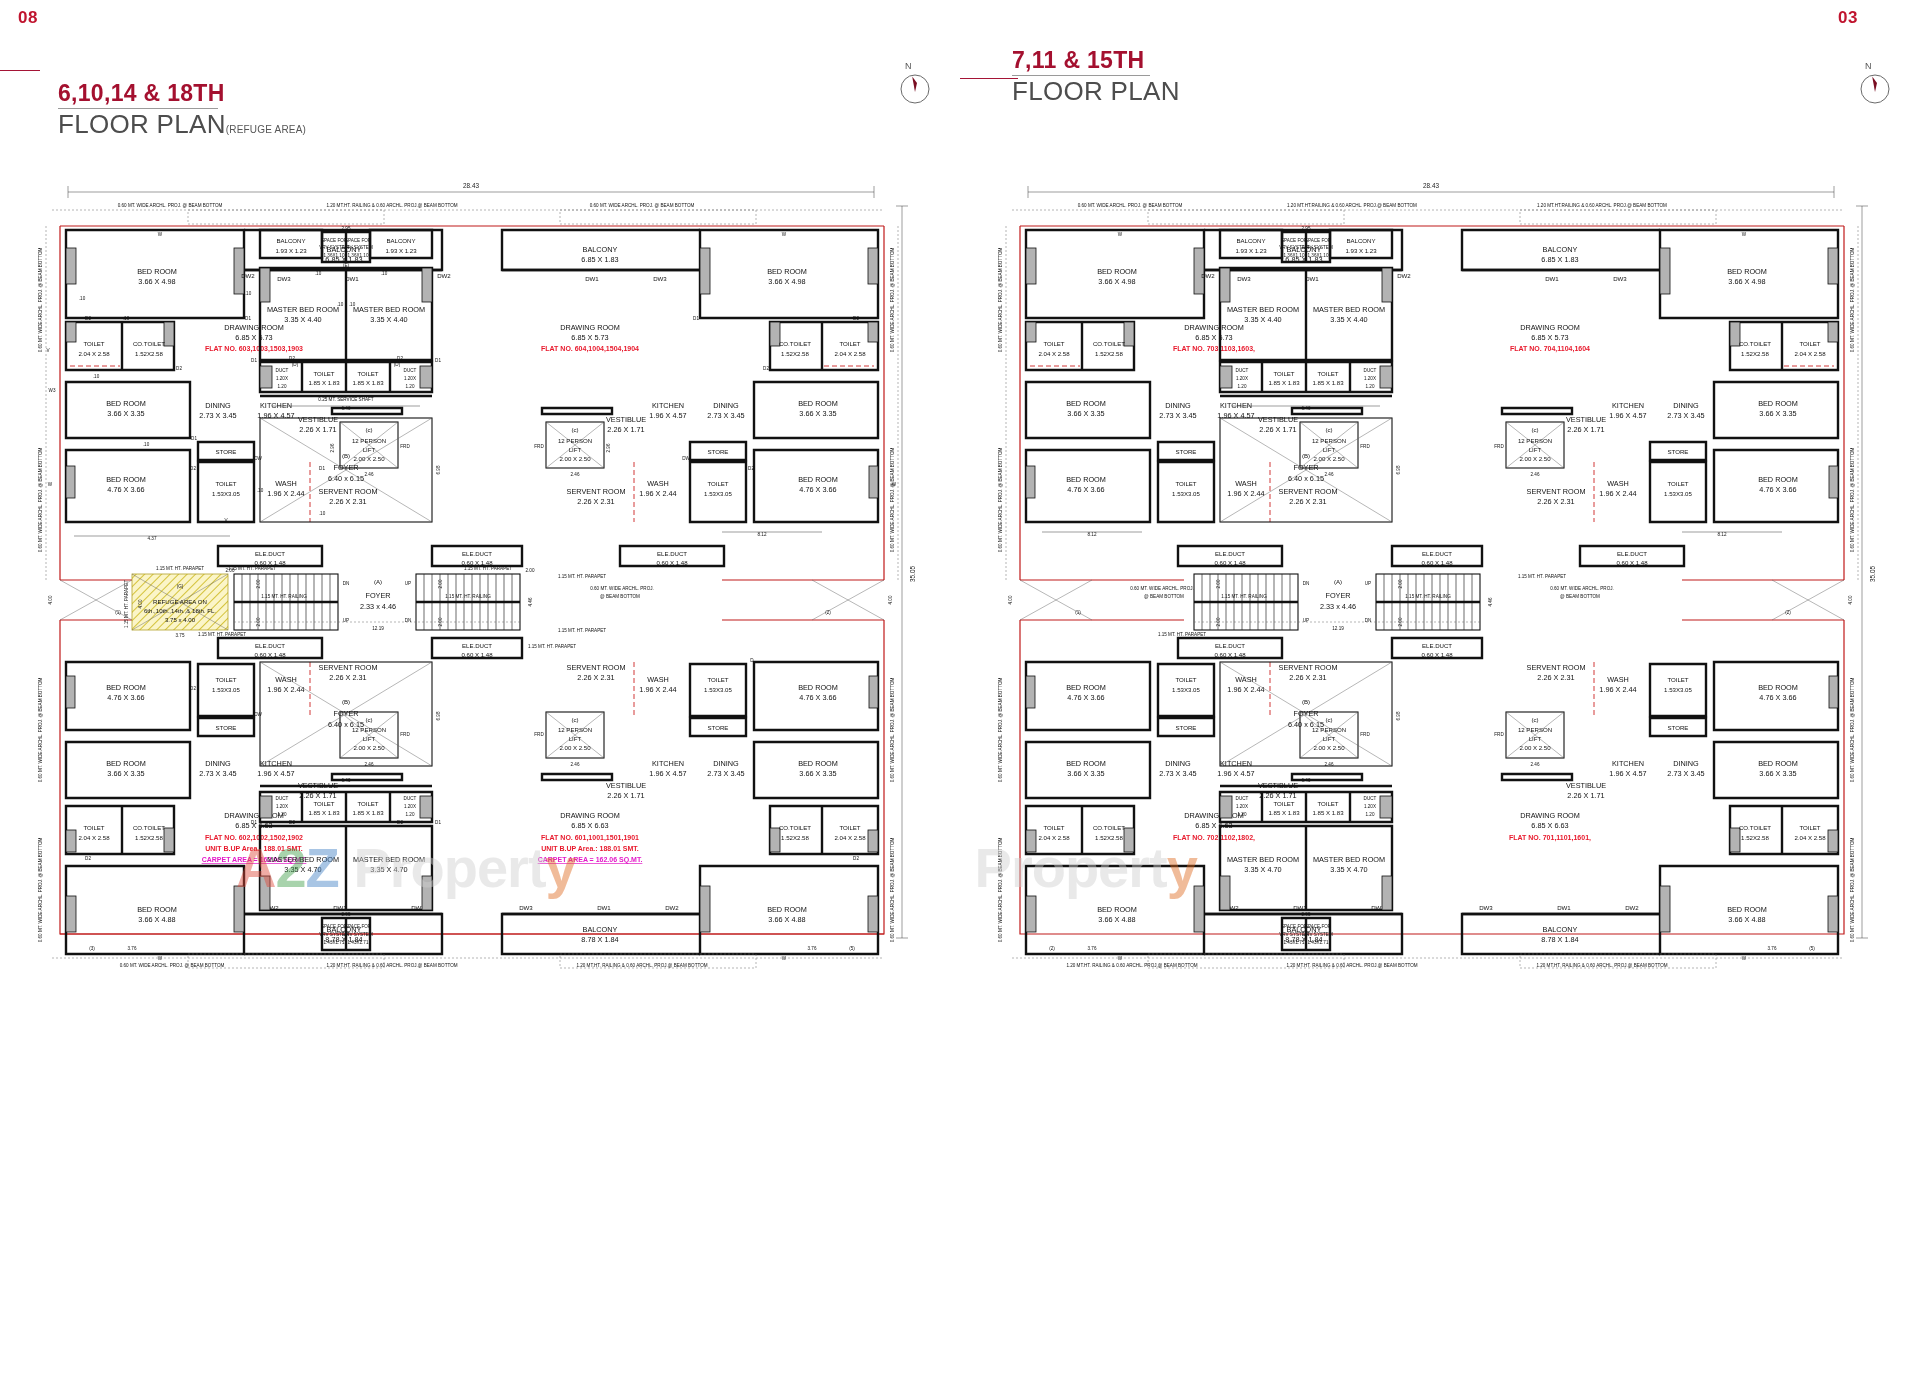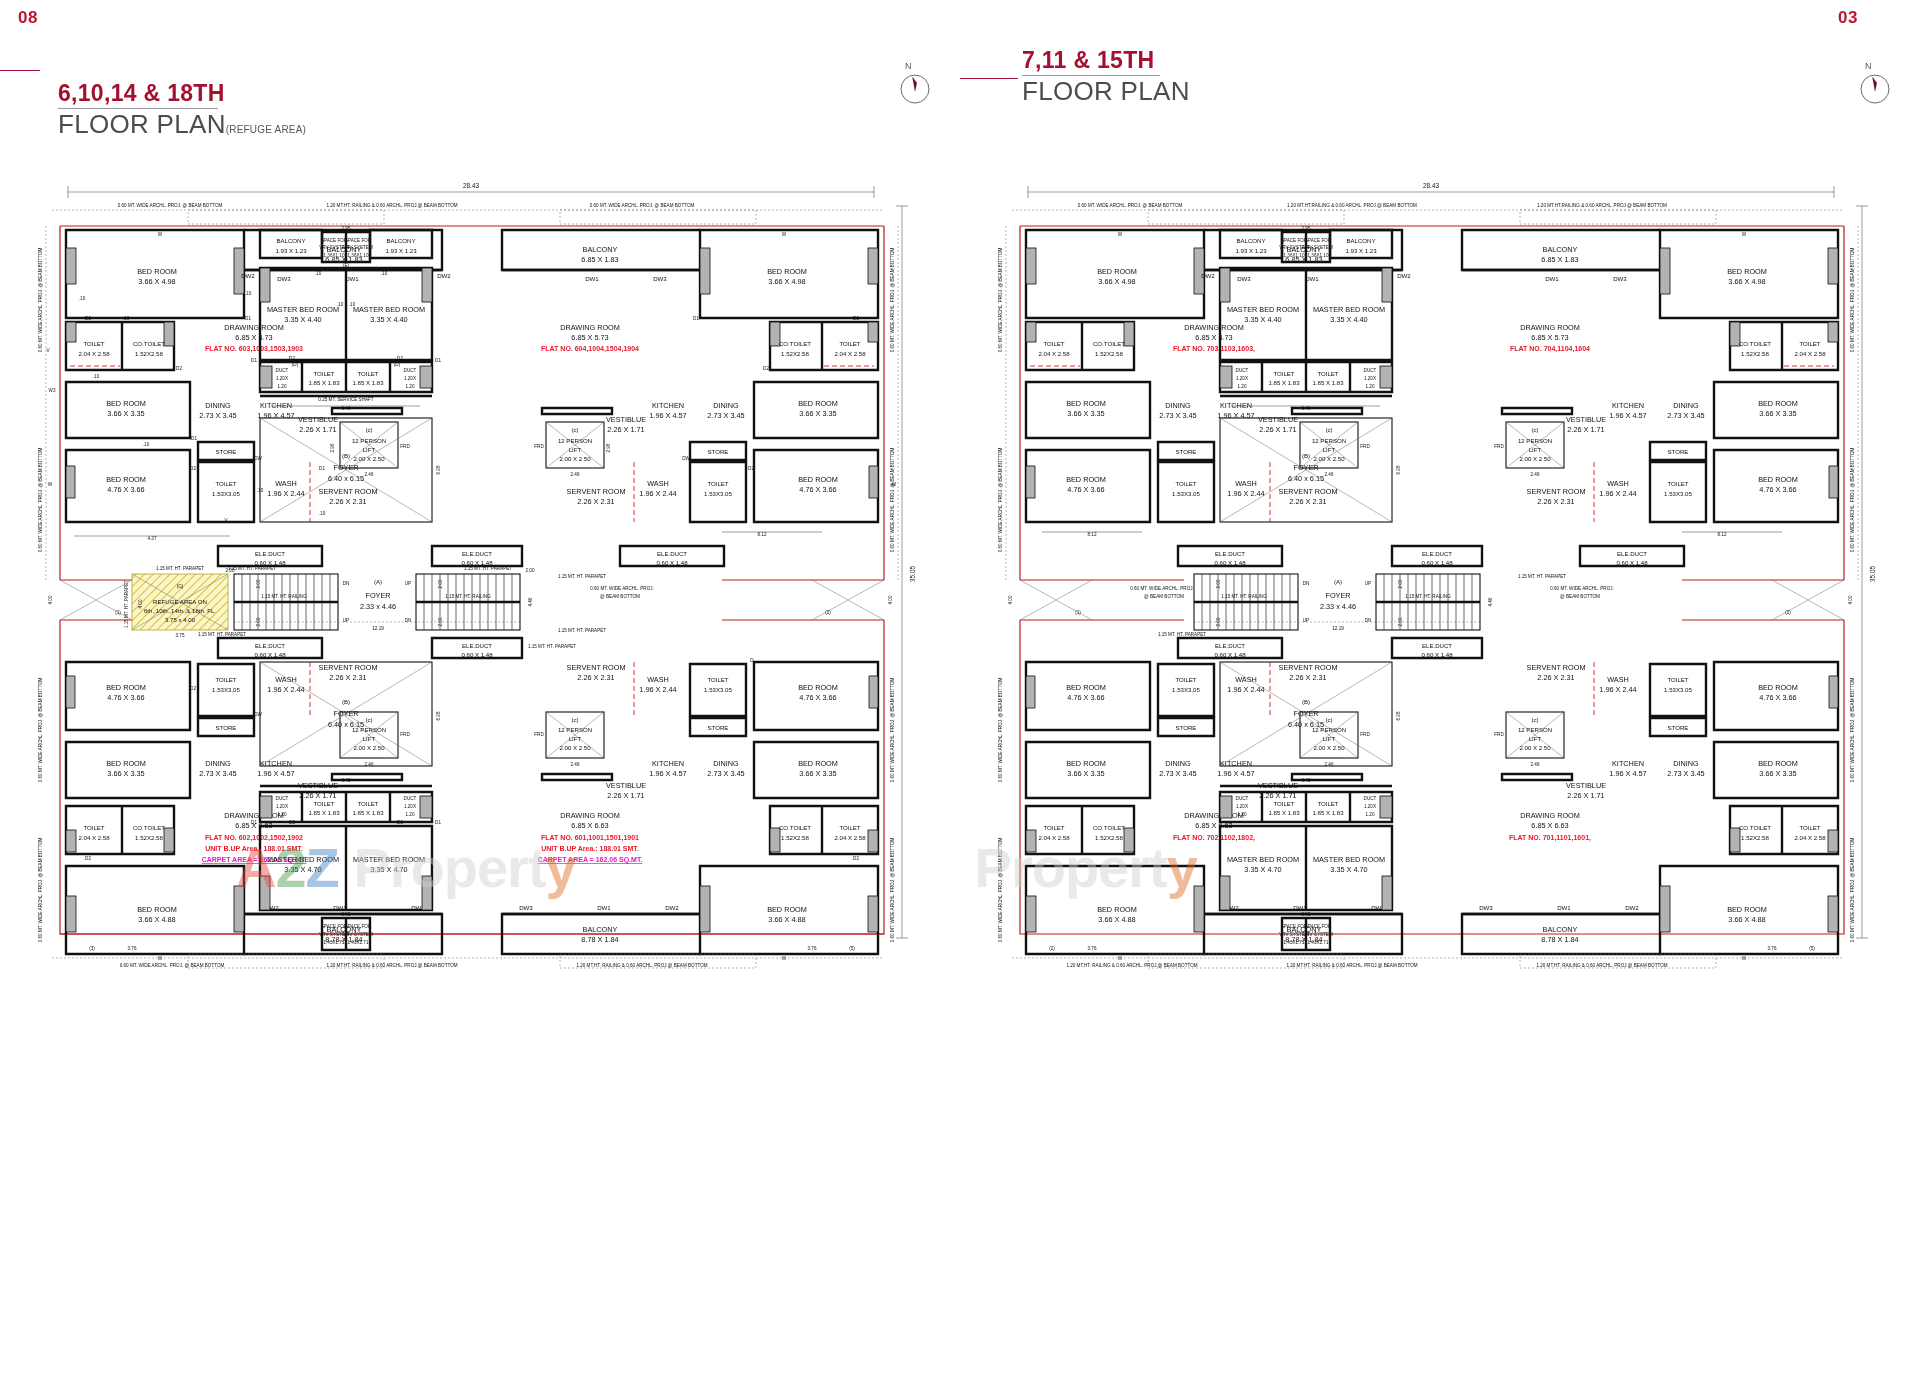--- a/index.html
+++ b/index.html
@@ -673,21 +673,21 @@
   <div class="wm" style="left:236px;top:840px;">
     <span class="wm-logo"><span class="wm-a">A</span><span class="wm-2">2</span><span class="wm-z">Z</span><span class="wm-rest">&nbsp;Propert</span><span class="wm-p">y</span></span>
   </div>
 </section>
 
 <section class="sheet sheet-right">
 
   <div class="pageno" style="left:878px;top:9px;">03</div>
 
   <div class="title-rule" style="left:0;top:78px;width:58px;"></div>
-  <div class="title-block" style="left:62px;top:48px;">
+  <div class="title-block" style="left:52px;top:48px;">
     <div class="title-top">
       <span>7,11 &amp; 15TH</span>
     </div>
     <div class="title-underline" style="width:138px;"></div>
     <div class="title-bot">
       <span>FLOOR PLAN</span><span class="paren"></span>
     </div>
   </div>
 
   <div class="north" style="left:898px;top:62px;">

